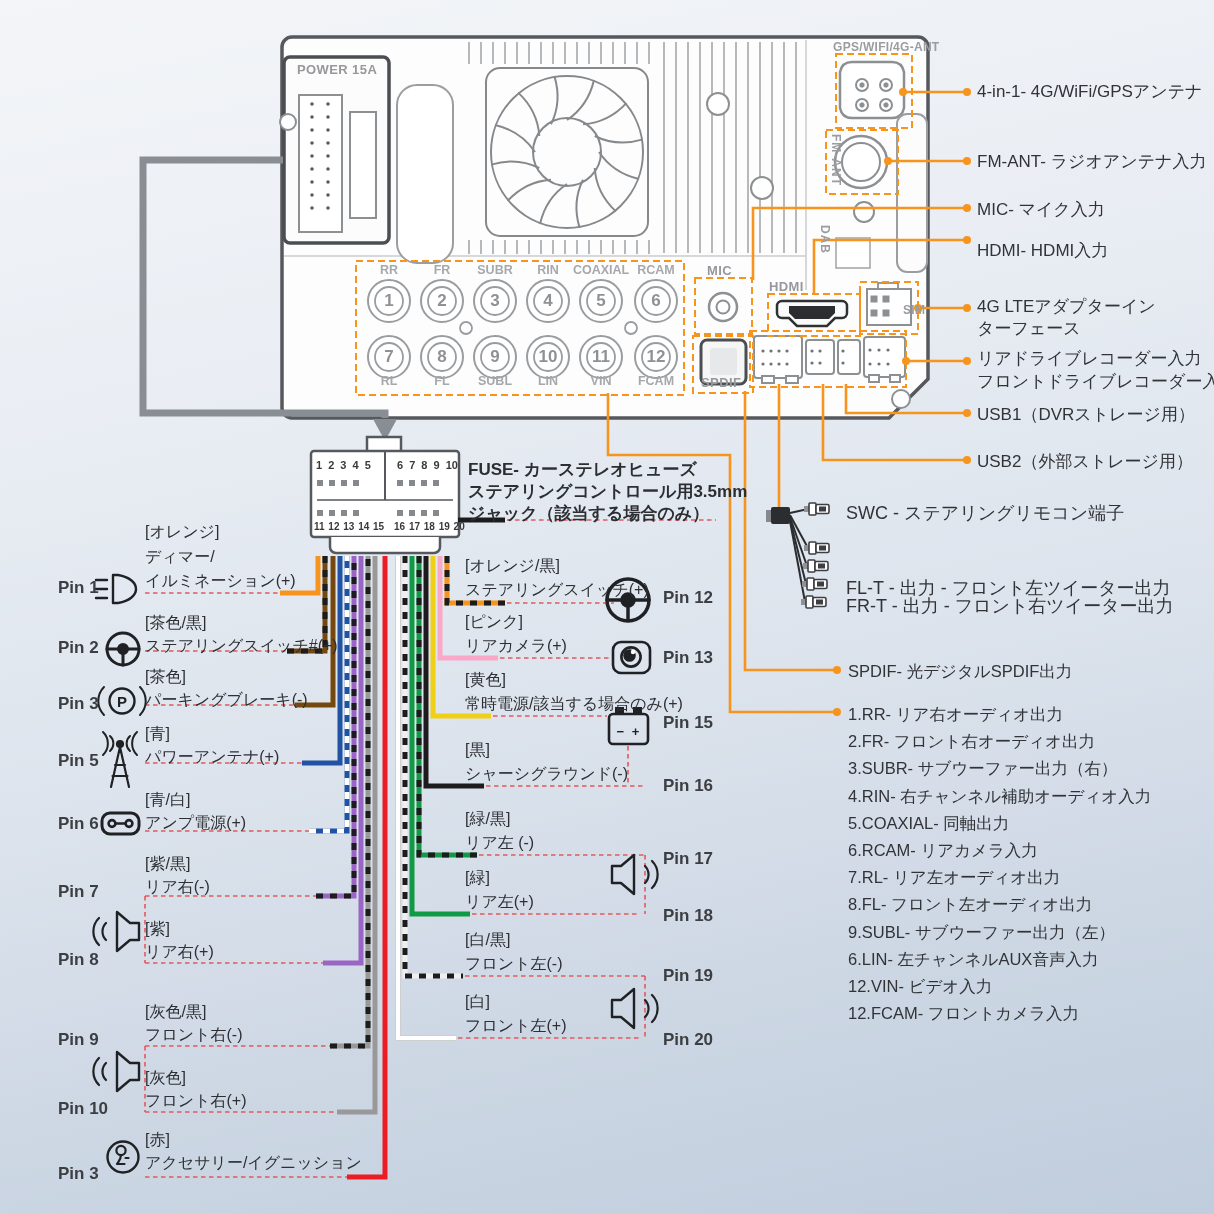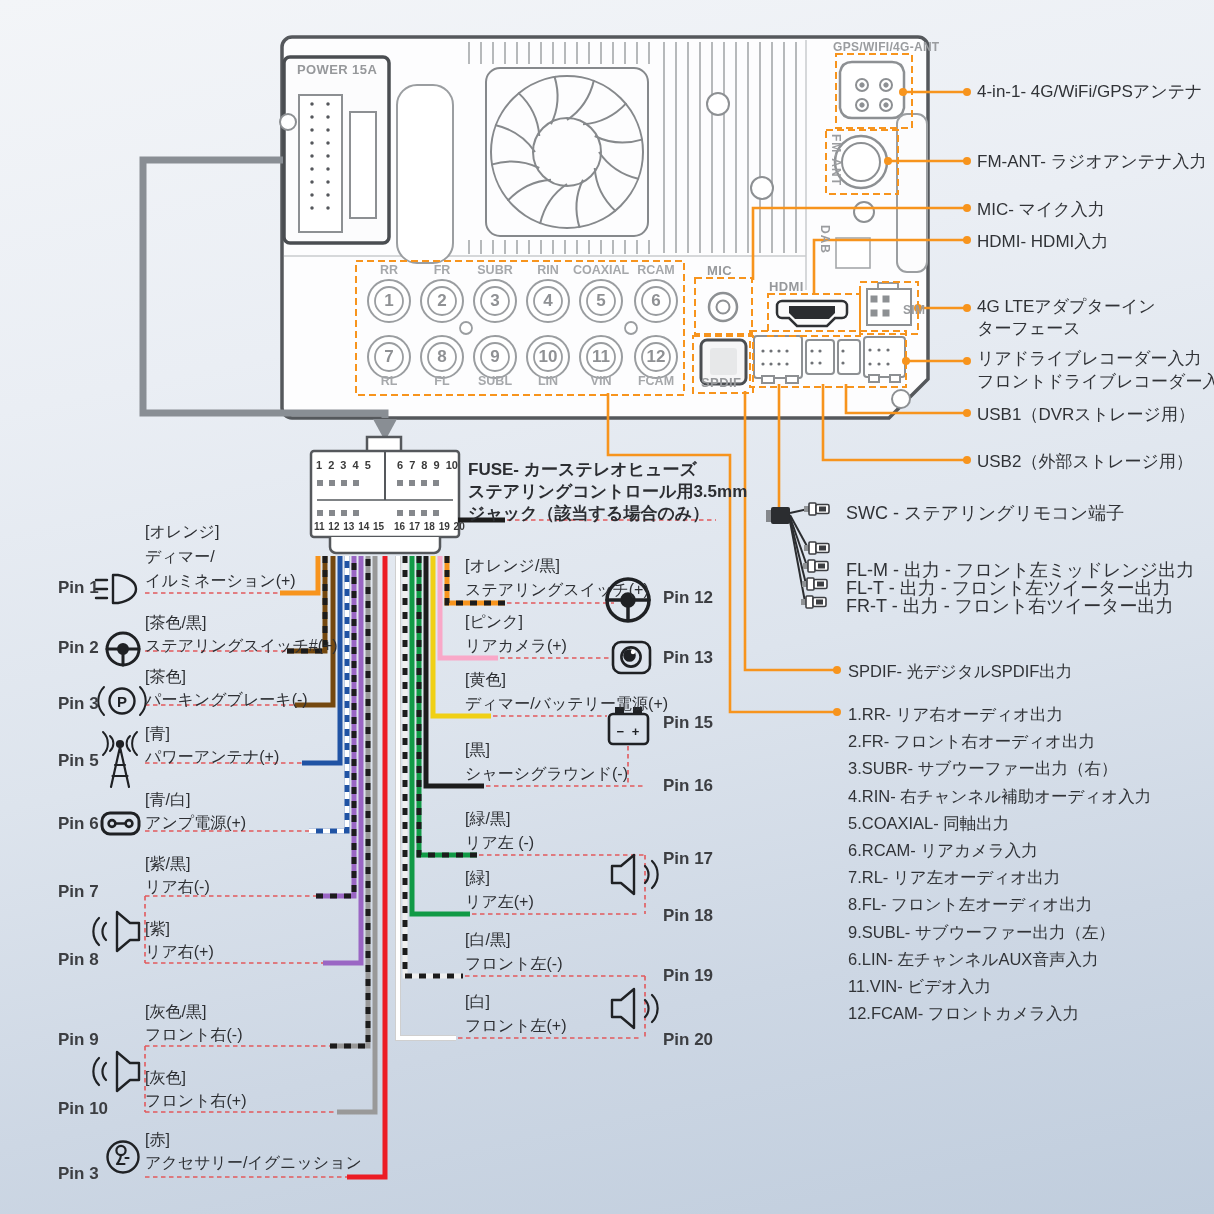--- a/index.html
+++ b/index.html
@@ -427,30 +427,29 @@
 <div class="t rlab" style="left:354px;top:374px">RL</div>
 <div class="t rlab" style="left:407px;top:374px">FL</div>
 <div class="t rlab" style="left:460px;top:374px">SUBL</div>
 <div class="t rlab" style="left:513px;top:374px">LIN</div>
 <div class="t rlab" style="left:566px;top:374px">VIN</div>
 <div class="t rlab" style="left:621px;top:374px">FCAM</div>
 
 <div class="t ann" style="left:977px;top:80px">4-in-1- 4G/WiFi/GPSアンテナ</div>
 <div class="t ann" style="left:977px;top:150px">FM-ANT- ラジオアンテナ入力</div>
 <div class="t ann" style="left:977px;top:198px">MIC- マイク入力</div>
-<div class="t ann" style="left:977px;top:230px">HDMI- HDMI入力</div>
+<div class="t ann" style="left:977px;top:239px">HDMI- HDMI入力</div>
 <div class="t ann" style="left:977px;top:295px">4G LTEアダプターイン</div>
 <div class="t ann" style="left:977px;top:317px">ターフェース</div>
 <div class="t ann" style="left:977px;top:347px">リアドライブレコーダー入力</div>
 <div class="t ann" style="left:977px;top:370px">フロントドライブレコーダー入力</div>
 <div class="t ann" style="left:977px;top:403px">USB1（DVRストレージ用）</div>
 <div class="t ann" style="left:977px;top:450px">USB2（外部ストレージ用）</div>
 
 <div class="t swcl" style="left:846px;top:501px">SWC - ステアリングリモコン端子</div>
-<div class="t swcl" style="left:846px;top:558px">FL-M - 出力 - フロント左ミッドレンジ出力</div>
 <div class="t swcl" style="left:846px;top:576px">FL-T - 出力 - フロント左ツイーター出力</div>
 <div class="t swcl" style="left:846px;top:594px">FR-T - 出力 - フロント右ツイーター出力</div>
 
 <div class="t fuse" style="left:468px;top:458px">FUSE- カーステレオヒューズ</div>
 <div class="t fuse" style="left:468px;top:480px">ステアリングコントロール用3.5mm</div>
 <div class="t fuse" style="left:468px;top:502px">ジャック（該当する場合のみ）</div>
 
 <div class="t cnum" style="left:316px;top:459px">1 2 3 4 5</div>
 <div class="t cnum" style="left:397px;top:459px">6 7 8 9 10</div>
 <div class="t cnum2" style="left:314px;top:521px">11 12 13 14 15</div>
@@ -501,21 +500,21 @@
 <div class="t pin" style="left:663px;top:588px">Pin 12</div>
 <div class="t jp" style="left:465px;top:556px">[オレンジ/黒]</div>
 <div class="t jp" style="left:465px;top:580px">ステアリングスイッチ(+)</div>
 
 <div class="t pin" style="left:663px;top:648px">Pin 13</div>
 <div class="t jp" style="left:465px;top:612px">[ピンク]</div>
 <div class="t jp" style="left:465px;top:636px">リアカメラ(+)</div>
 
 <div class="t pin" style="left:663px;top:713px">Pin 15</div>
 <div class="t jp" style="left:465px;top:670px">[黄色]</div>
-<div class="t jp" style="left:465px;top:694px">ディマー/バッテリー電源(+)</div>
+<div class="t jp" style="left:465px;top:694px">常時電源/該当する場合のみ(+)</div>
 <div class="t batt" style="left:609px;top:724px">− +</div>
 
 <div class="t pin" style="left:663px;top:776px">Pin 16</div>
 <div class="t jp" style="left:465px;top:740px">[黒]</div>
 <div class="t jp" style="left:465px;top:764px">シャーシグラウンド(-)</div>
 
 <div class="t pin" style="left:663px;top:849px">Pin 17</div>
 <div class="t jp" style="left:465px;top:809px">[緑/黒]</div>
 <div class="t jp" style="left:465px;top:833px">リア左 (-)</div>
 
@@ -535,17 +534,17 @@
 <div class="t out" style="left:848px;top:704px">1.RR- リア右オーディオ出力</div>
 <div class="t out" style="left:848px;top:731px">2.FR- フロント右オーディオ出力</div>
 <div class="t out" style="left:848px;top:758px">3.SUBR- サブウーファー出力（右）</div>
 <div class="t out" style="left:848px;top:786px">4.RIN- 右チャンネル補助オーディオ入力</div>
 <div class="t out" style="left:848px;top:813px">5.COAXIAL- 同軸出力</div>
 <div class="t out" style="left:848px;top:840px">6.RCAM- リアカメラ入力</div>
 <div class="t out" style="left:848px;top:867px">7.RL- リア左オーディオ出力</div>
 <div class="t out" style="left:848px;top:894px">8.FL- フロント左オーディオ出力</div>
 <div class="t out" style="left:848px;top:922px">9.SUBL- サブウーファー出力（左）</div>
 <div class="t out" style="left:848px;top:949px">6.LIN- 左チャンネルAUX音声入力</div>
-<div class="t out" style="left:848px;top:976px">11.VIN- ビデオ入力</div>
+<div class="t out" style="left:848px;top:976px">12.VIN- ビデオ入力</div>
 <div class="t out" style="left:848px;top:1003px">12.FCAM- フロントカメラ入力</div>
 
 
 </div>
 
 </body></html>

